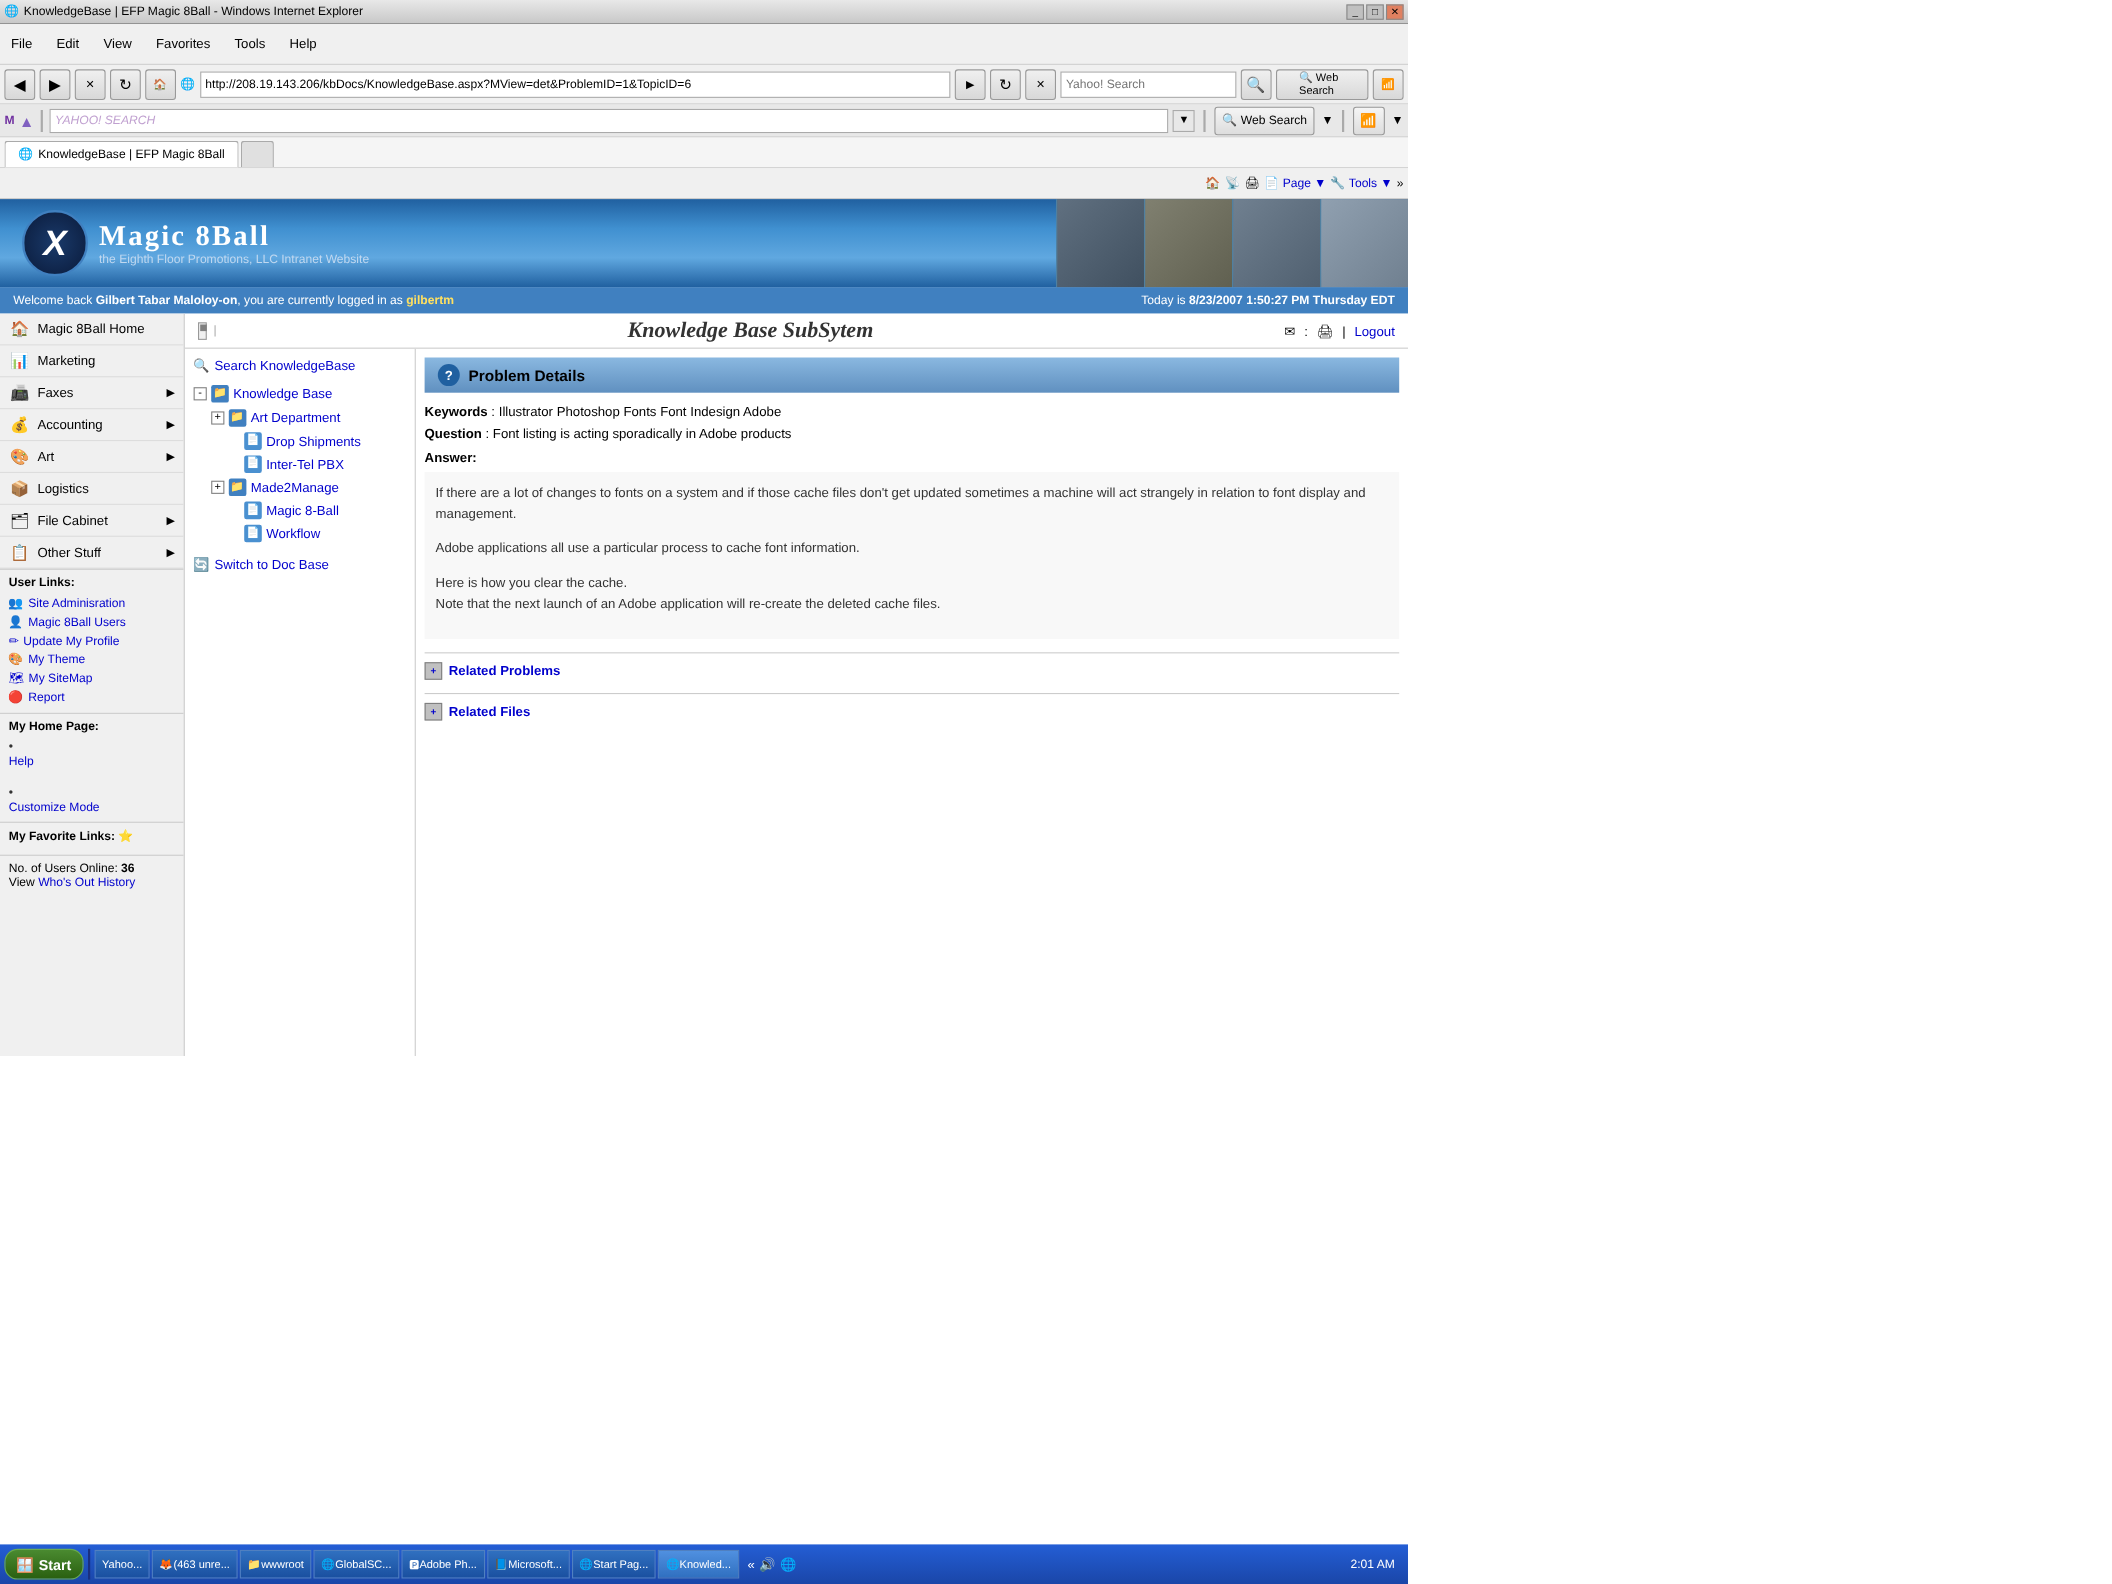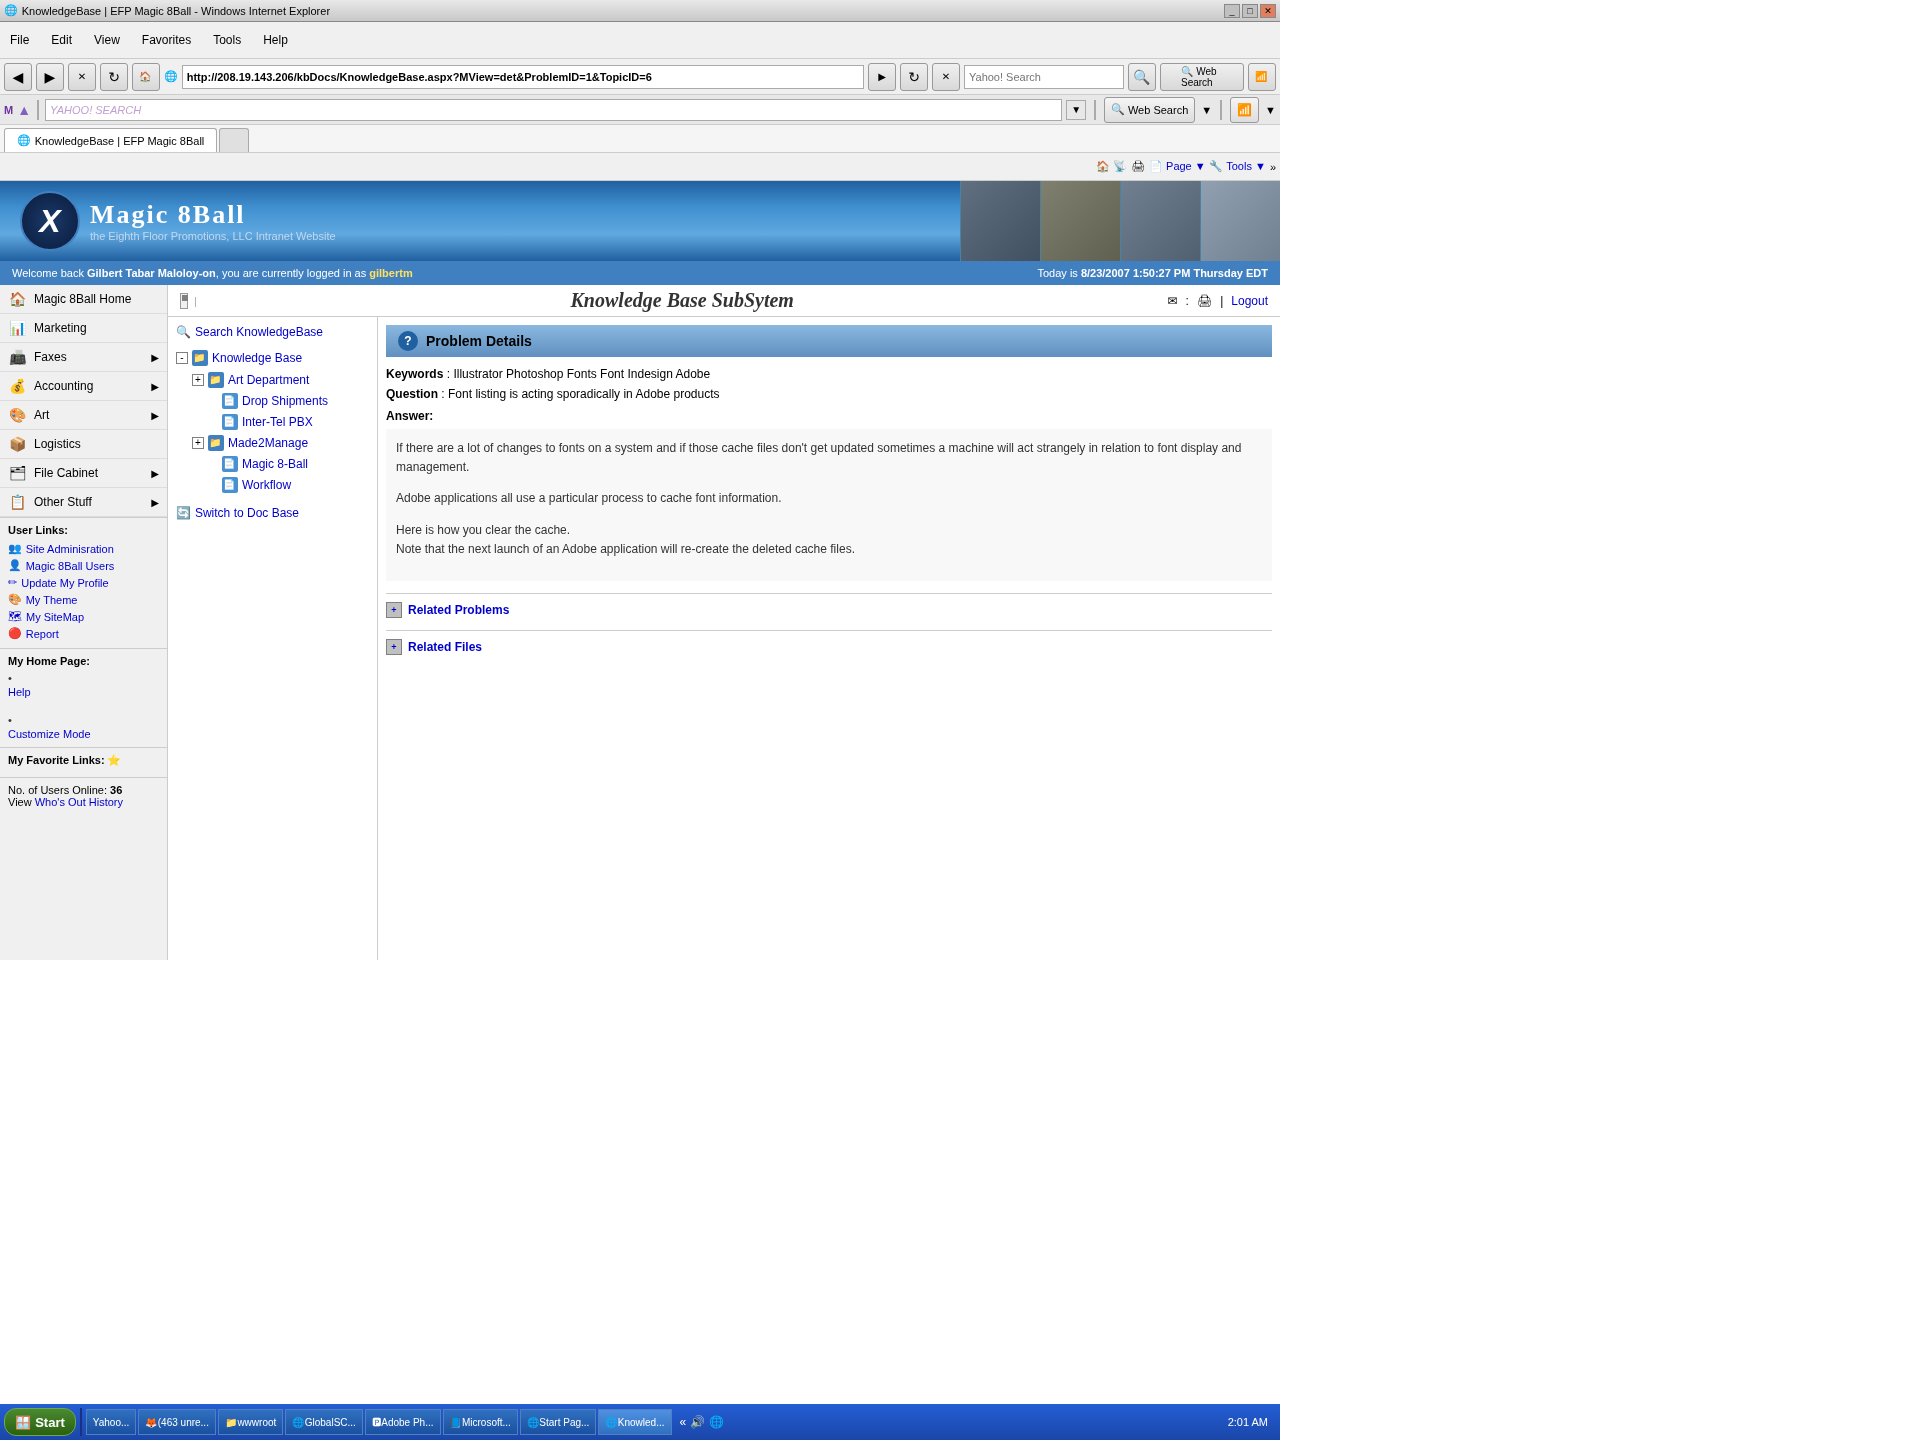--- a/index.html
+++ b/index.html
@@ -48,21 +48,20 @@
       display: flex; align-items: center; justify-content: center;
       cursor: pointer; font-size: 14px;
     }
     .address-bar {
       flex: 1;
       height: 24px;
       border: 1px solid #aaa;
       padding: 0 4px;
       font-size: 11px;
       background: white;
-      font-weight: bold;
     }
     .search-box-toolbar {
       width: 160px; height: 24px;
       border: 1px solid #aaa;
       padding: 0 4px;
       font-size: 11px;
     }
     .yahoo-search-bar {
       background: #e8e8e8;
       height: 30px;

